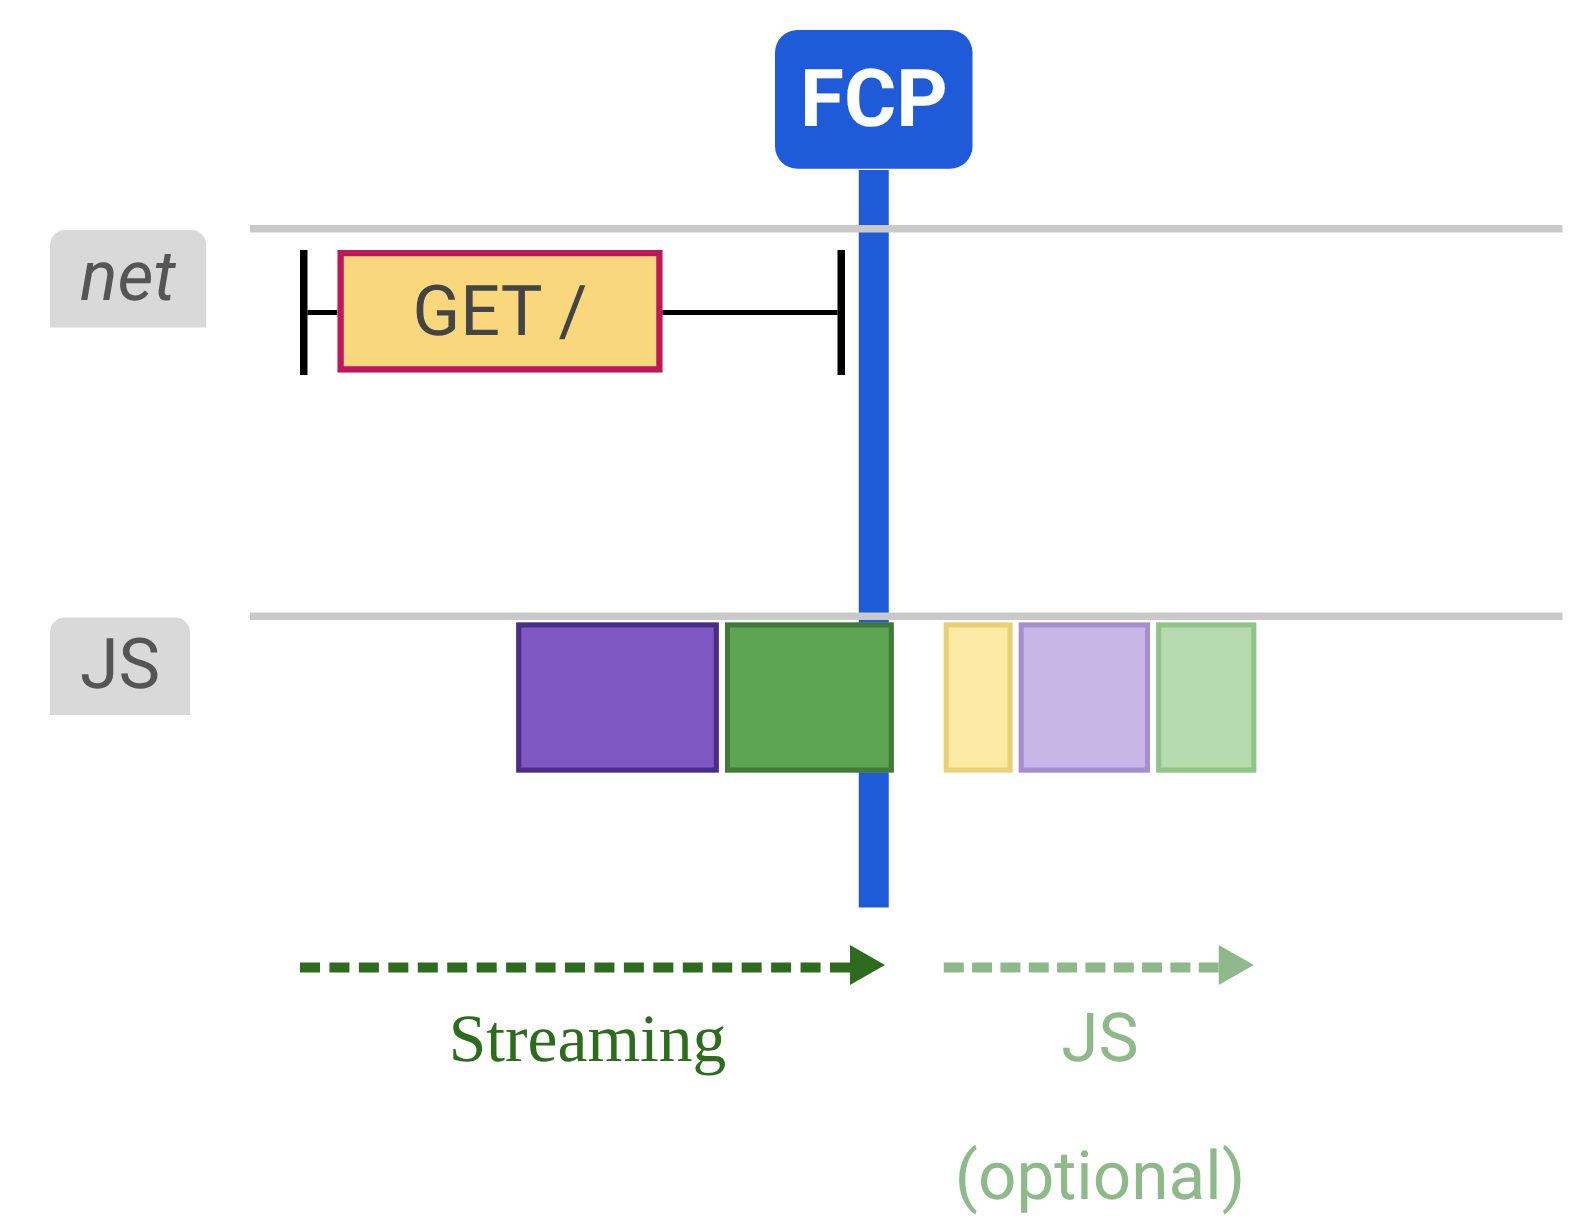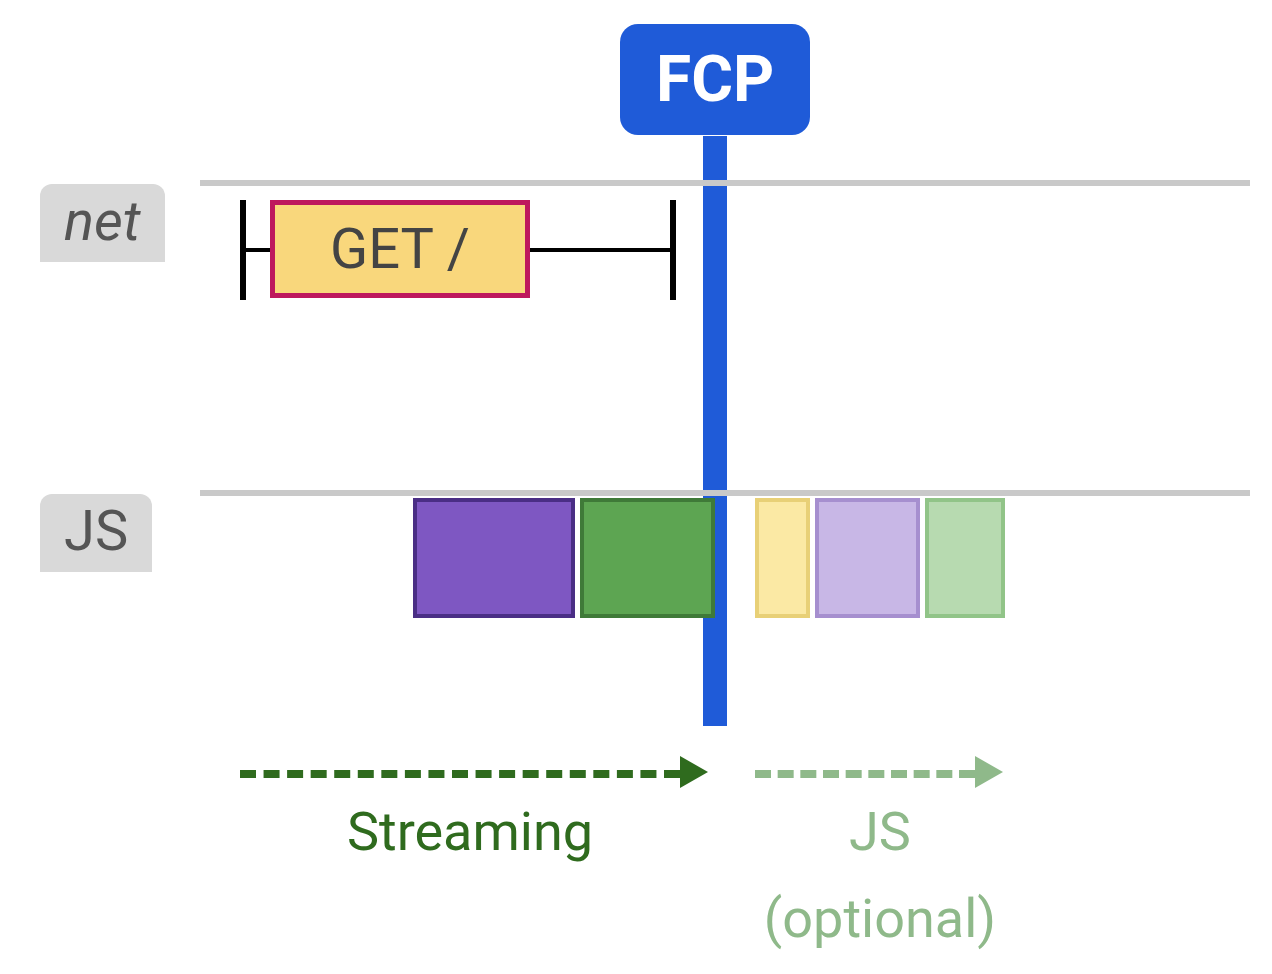--- a/index.html
+++ b/index.html
@@ -18,21 +18,21 @@
   
   .milestone {
     position: absolute;
     top: 24px;
   }
   .milestone-pill {
     background: #1f5bd8;
     color: #fff;
     font-weight: 700;
     font-size: 64px;
-    padding: 18px 36px;
+    padding: 18px 20px;
     border-radius: 18px;
     text-align: center;
   }
   .milestone-bar {
     position: absolute;
     top: 112px;
     width: 24px;
     background: #1f5bd8;
     height: 590px;
     left: 50%;
@@ -143,23 +143,23 @@
 
   <div class="task task-purple" style="left:413px; top:498px; width:162px;"></div>
   <div class="task task-green" style="left:580px; top:498px; width:135px;"></div>
   <div class="task task-yellow-faded" style="left:755px; top:498px; width:55px;"></div>
   <div class="task task-purple-faded" style="left:815px; top:498px; width:105px;"></div>
   <div class="task task-green-faded" style="left:925px; top:498px; width:80px;"></div>
 
   <div class="arrow-row">
     <div class="dash-line dark-green" style="left:240px; top:770px; width:440px; border-color:#2f6b1e;"></div>
     <div class="arrow-head" style="left:680px; top:756px; border-left-color:#2f6b1e;"></div>
-    <div class="phase-label dark-green" style="left:280px; top:800px; width:380px;">Streaming</div>
+    <div class="phase-label dark-green" style="left:280px; top:800px; width:380px;font-family:Liberation Serif, serif;">Streaming</div>
   </div>
 
   <div class="arrow-row">
     <div class="dash-line light-green" style="left:755px; top:770px; width:220px; border-color:#8fb98a;"></div>
     <div class="arrow-head" style="left:975px; top:756px; border-left-color:#8fb98a;"></div>
     <div class="phase-label light-green" style="left:755px; top:800px; width:250px;">JS</div>
-    <div class="phase-label light-green" style="left:755px; top:887px; width:250px;">(optional)</div>
+    <div class="phase-label light-green" style="left:755px; top:910px; width:250px;">(optional)</div>
   </div>
 
 </div>
 
 </body></html>

